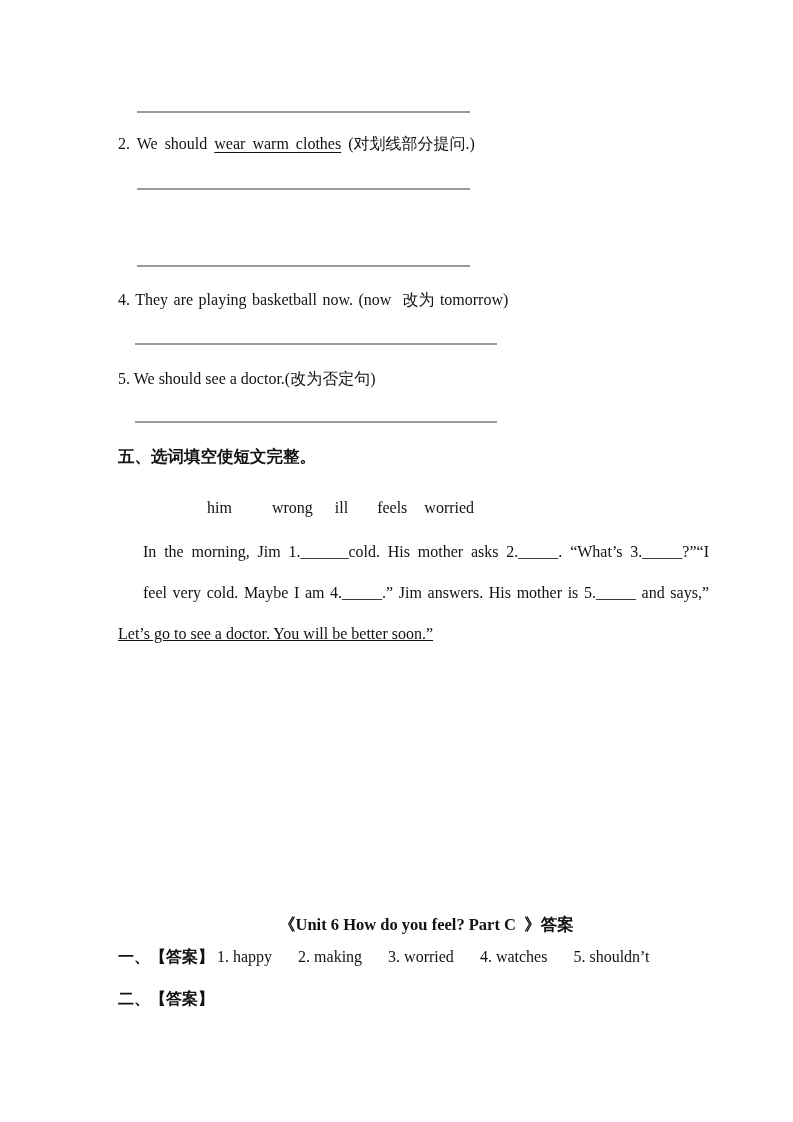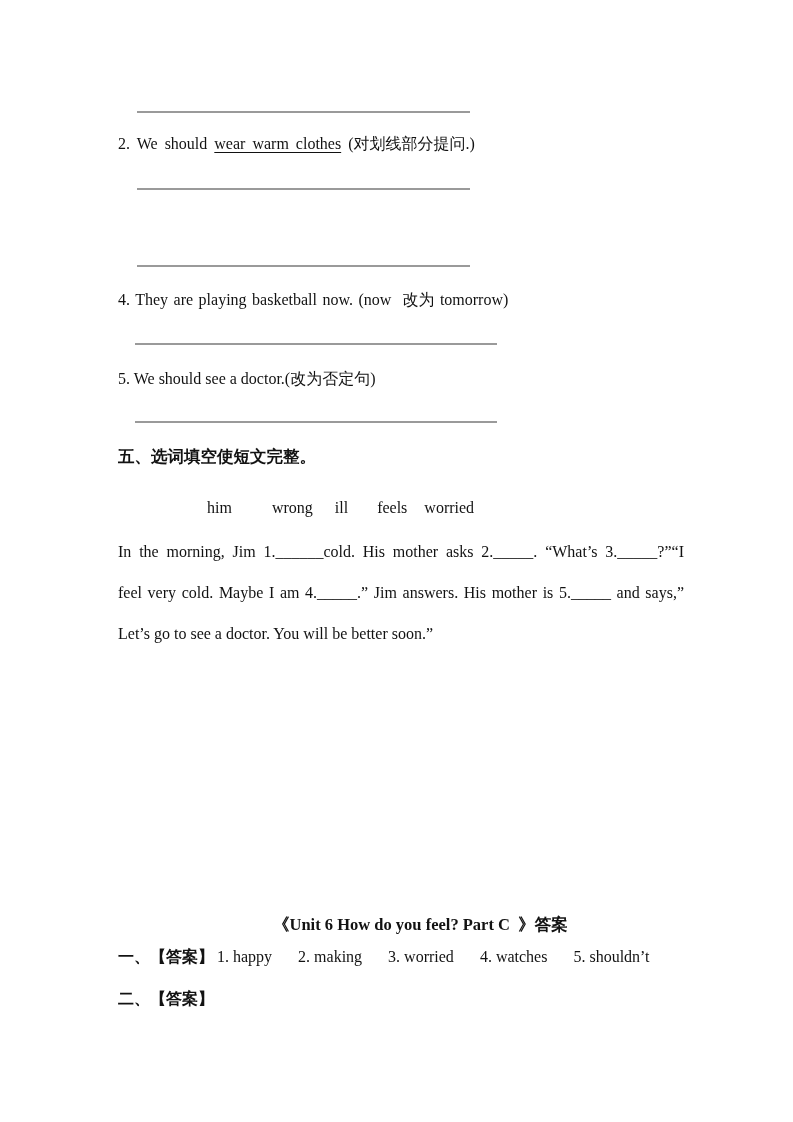--- a/index.html
+++ b/index.html
@@ -26,20 +26,21 @@
     height: 0;
     border-bottom: 2px solid #9a9a9a;
   }
   .u { text-decoration: underline; text-underline-offset: 3px; }
   .heading { font-weight: bold; font-size: 16.5px; }
   .just {
     width: 566px;
     text-align: justify;
     text-align-last: justify;
     line-height: 21px;
+    margin-left: 25px;
   }
   .plain { line-height: 21px; }
   .wordbank span { display: inline-block; }
   .wb-0 { margin-right: 40px; }
   .wb-1 { margin-right: 22px; }
   .wb-2 { margin-right: 29px; }
   .wb-3 { margin-right: 17px; }
   .ans-title { font-weight: bold; font-size: 16.5px; }
   .ans-row { display: flex; align-items: baseline; line-height: 21px; }
   .ans-label { font-weight: bold; margin-right: 3px; }
@@ -71,23 +72,23 @@
   <div class="abs rule" style="left:135px; top:421px; width:362px;"></div>
 
   <div class="abs wordbank" style="left:207px; top:499px;">
     <span class="wb-0">him</span><span class="wb-1">wrong</span><span class="wb-2">ill</span><span class="wb-3">feels</span><span>worried</span>
   </div>
 
   <div class="abs heading line" style="left:118px; top:446px;">五、选词填空使短文完整。</div>
 
   <div class="abs just" style="left:118px; top:541px;">In the morning, Jim 1.______cold. His mother asks 2._____. “What’s 3._____?”“I</div>
   <div class="abs just" style="left:118px; top:582px;">feel very cold. Maybe I am 4._____.” Jim answers. His mother is 5._____ and says,”</div>
-  <div class="abs plain" style="left:118px; top:623px;">Let’s go to see a doctor. You will be better soon.”</div>
+  <div class="abs plain" style="left:118px; top:623px;text-decoration:underline;">Let’s go to see a doctor. You will be better soon.”</div>
 
-  <div class="abs ans-title line" style="left:273px; top:914px;">《Unit 6 How do you feel? Part C  》答案</div>
+  <div class="abs ans-title line" style="left:279px; top:914px;">《Unit 6 How do you feel? Part C  》答案</div>
 
   <div class="abs ans-row" style="left:118px; top:946px;">
     <span class="ans-label">一、【答案】</span>
     <span class="ans-items-1">
       <span>1. happy</span>
       <span>2. making</span>
       <span>3. worried</span>
       <span>4. watches</span>
       <span>5. shouldn’t</span>
     </span>

